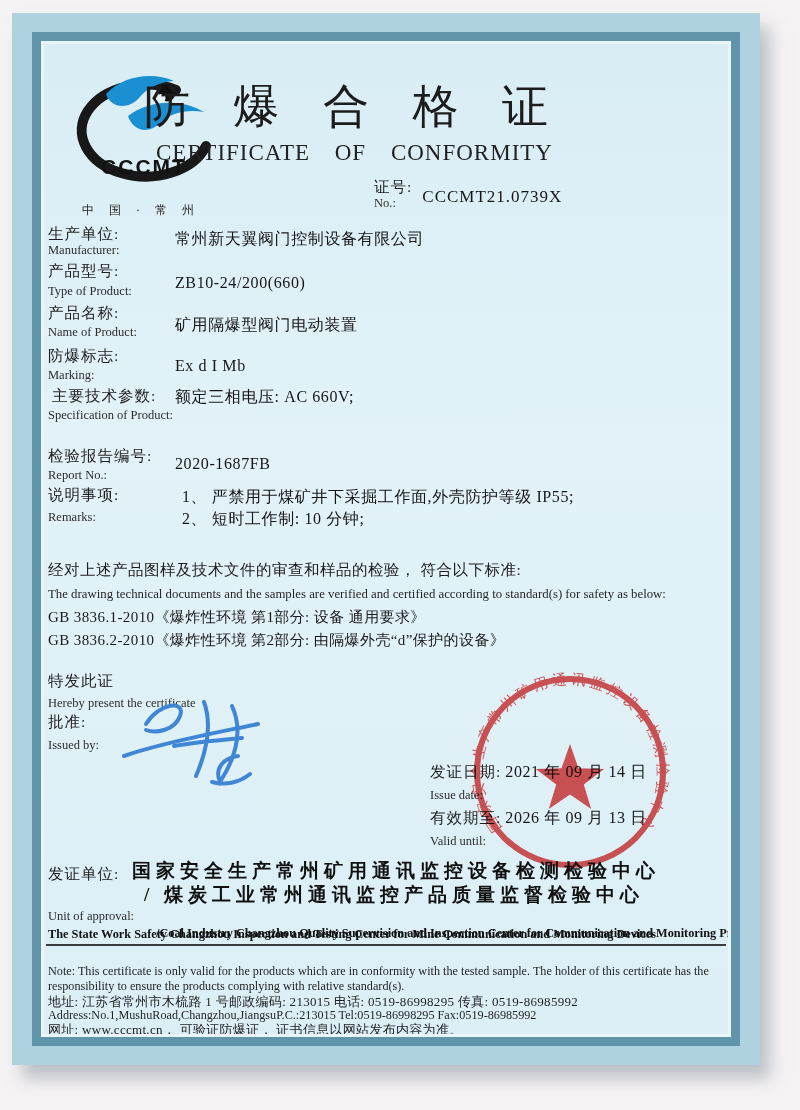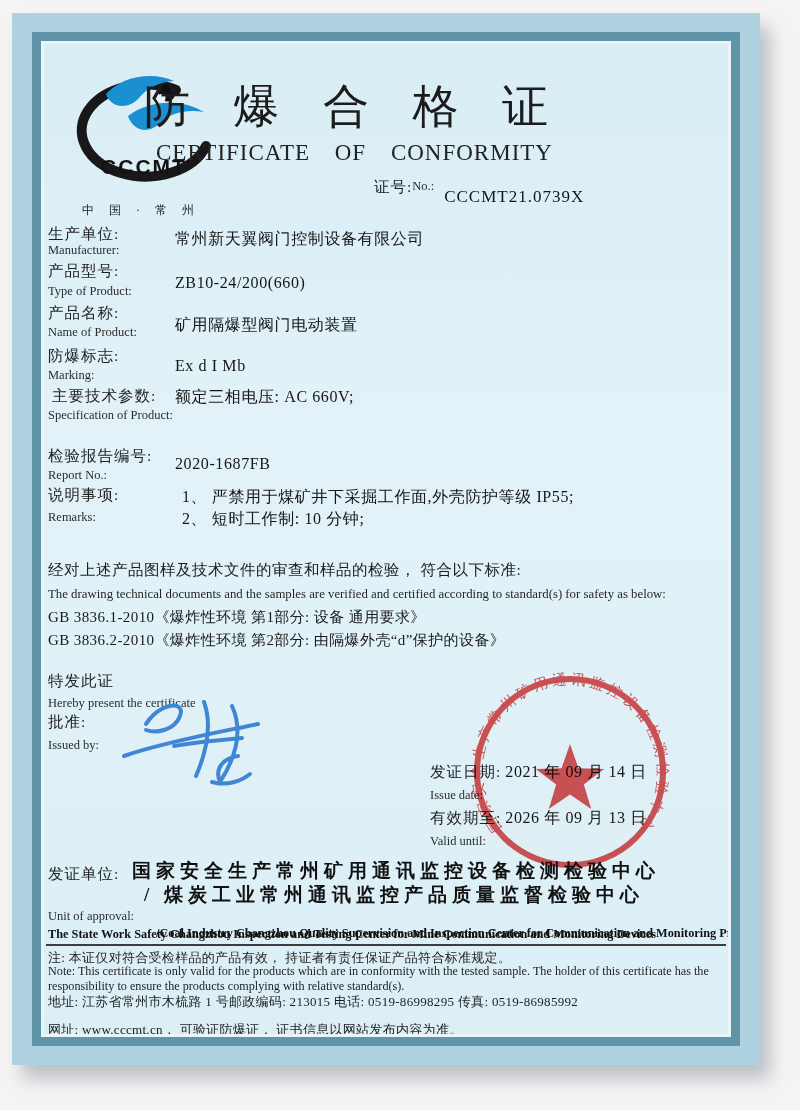--- a/index.html
+++ b/index.html
@@ -38,21 +38,21 @@
     font-size:46px;letter-spacing:16px;color:#1c1c1c;white-space:nowrap;
   }
   .title-en{
     width:560px;left:112px;top:96px;text-align:left;
     font-size:23px;word-spacing:18px;letter-spacing:1px;color:#222;white-space:nowrap;
   }
   .lbl-cn{font-size:15.5px;color:#1f1f1f;letter-spacing:1px;}
   .lbl-en{font-size:12.5px;color:#2c2c2c;}
   .val{font-size:16px;color:#161616;letter-spacing:.6px;}
   .certno{display:flex;gap:10px;align-items:flex-start;}
-  .certno .labels{display:flex;flex-direction:row;line-height:17px;}
+  .certno .labels{display:flex;flex-direction:column;line-height:17px;}
   .certno .value{margin-top:9px;font-size:17px;letter-spacing:1px;color:#161616;}
   
   .logo-sub{font-size:12px;letter-spacing:6px;color:#1d1d1d;text-align:center;width:170px;}
   
   .std-cn{font-size:15.5px;color:#1d1d1d;letter-spacing:.5px;}
   .std-en{font-size:12.8px;color:#262626;}
   .std-item{font-size:15px;color:#1b1b1b;letter-spacing:.4px;}
   
   .appr-big{font-size:19px;font-weight:bold;letter-spacing:5px;color:#111;white-space:nowrap;}
   .appr-en{font-size:12.3px;font-weight:bold;color:#111;white-space:nowrap;}
@@ -175,23 +175,23 @@
           <div class="abs appr-big" style="left:88px;top:814px;">国家安全生产常州矿用通讯监控设备检测检验中心</div>
           <div class="abs appr-big" style="left:100px;top:838px;">/ 煤炭工业常州通讯监控产品质量监督检验中心</div>
           <div class="abs" style="left:4px;top:862px;">
             <span class="lbl-en">Unit of approval:</span>
             <span class="appr-en">The State Work Safety Changzhou Inspection and Testing Center for Mine Communication and Monitoring Devices</span>
           </div>
           <div class="abs appr-en" style="left:112px;top:882px;">/Coal Industry Changzhou Quality Supervision and Inspection Center for Communication and Monitoring Products</div>
 
           <div class="abs divider" style="top:900px;"></div>
 
-          <div class="abs foot-cn" style="left:4px;top:905px;">注: 本证仅对符合受检样品的产品有效， 持证者有责任保证产品符合标准规定。</div>
           <div class="abs foot-en" style="left:4px;top:920px;">Note:  This certificate is only valid for the products which are in conformity with the tested sample. The holder of this certificate has the</div>
           <div class="abs foot-en" style="left:4px;top:935px;">responsibility to ensure the products complying with relative standard(s).</div>
           <div class="abs foot-cn" style="left:4px;top:949px;">地址: 江苏省常州市木梳路 1 号邮政编码: 213015 电话: 0519-86998295   传真: 0519-86985992</div>
+          <div class="abs foot-en" style="left:4px;top:964px;">Address:No.1,MushuRoad,Changzhou,JiangsuP.C.:213015   Tel:0519-86998295 Fax:0519-86985992</div>
           <div class="abs foot-cn" style="left:4px;top:977px;">网址: www.cccmt.cn， 可验证防爆证， 证书信息以网站发布内容为准。</div>
 
         </div>
       </div>
     </div>
   </div>
 </div>
 
 </body></html>

